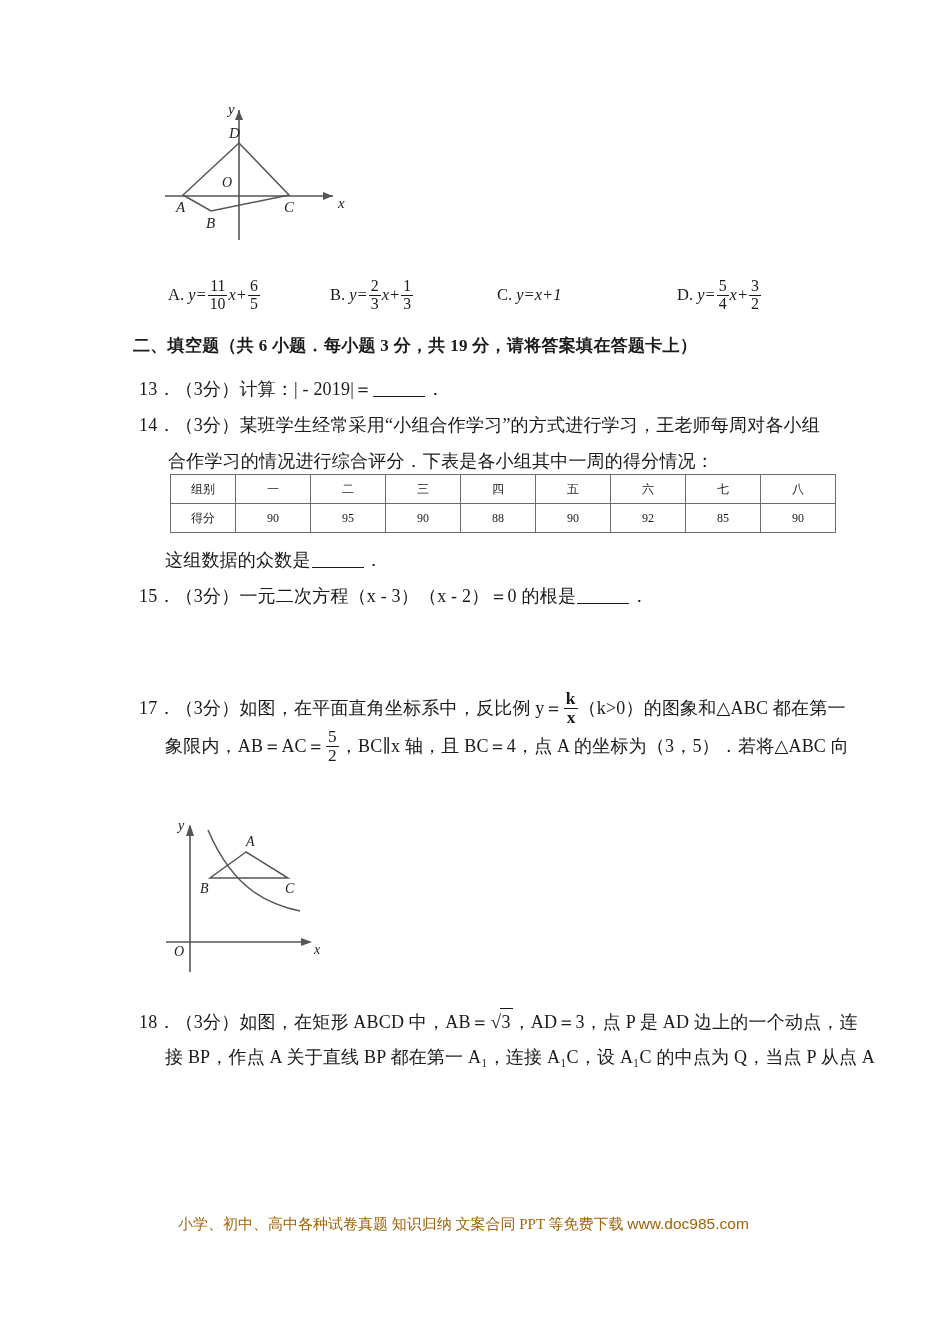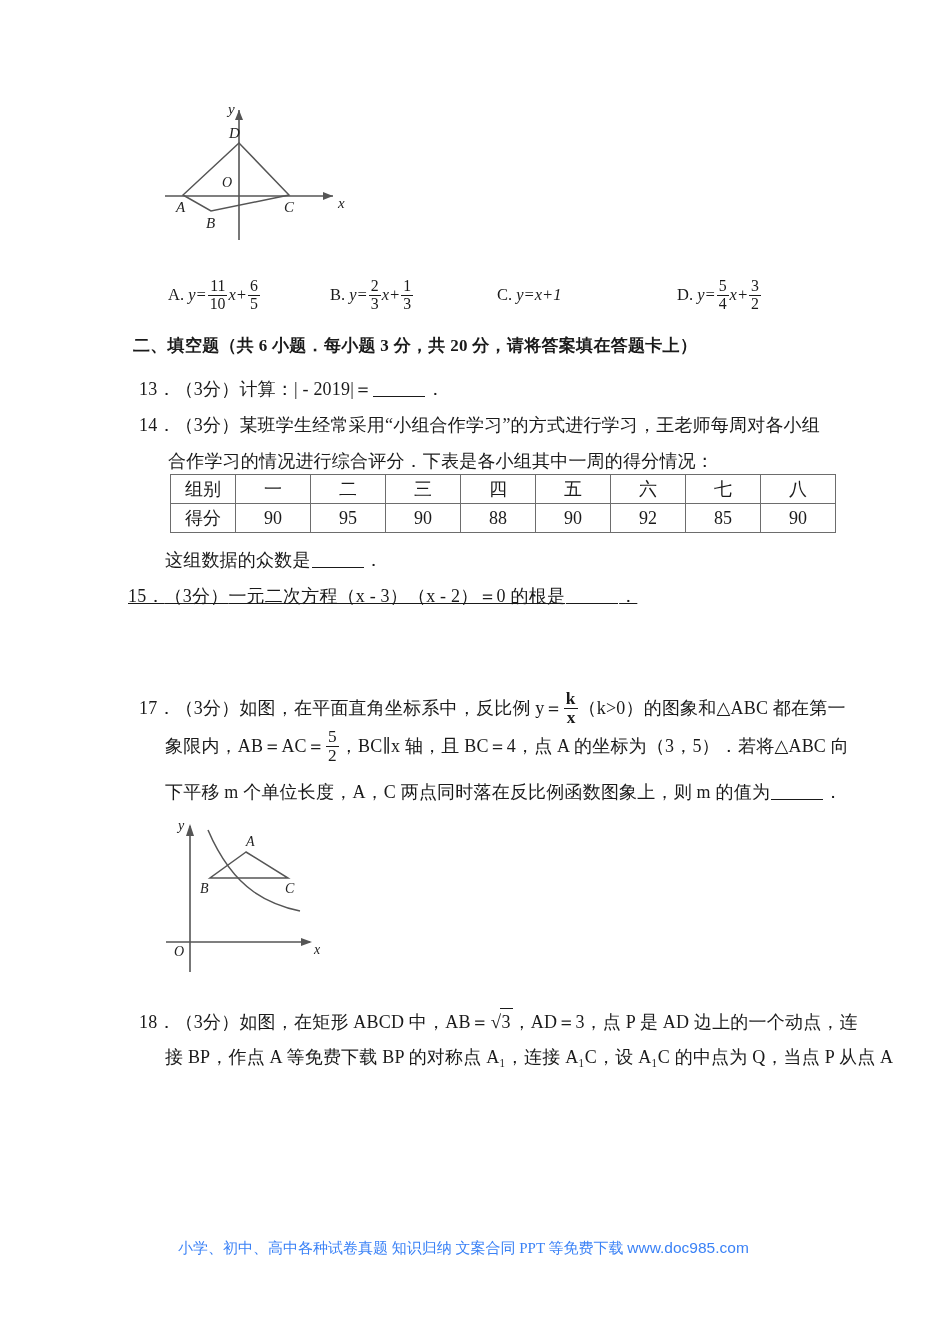--- a/index.html
+++ b/index.html
@@ -88,42 +88,41 @@
   .opt {
     position: absolute;
     font-size: 16.5px;
     white-space: nowrap;
   }
 
   
   .score-table {
     position: absolute;
     border-collapse: collapse;
-    font-size: 18px;
+    font-size: 12px;
   }
   .score-table td {
     border: 1px solid #6d6d6d;
     text-align: center;
     height: 28px;
     padding: 0 4px;
     font-family: "Liberation Serif", serif;
   }
   .score-table td.rowhead { width: 56px; }
   .score-table td.cell { width: 66px; }
 
   
   .figure { position: absolute; }
 
   
   .footer {
     position: absolute;
     font-size: 15px;
     white-space: nowrap;
-    color: #3b82f6;
-    margin-top: 24px;
+    color: #a16207;
   }
   .footer .url { font-family: "Liberation Sans", sans-serif; font-size: 15.5px; }
 </style>
 </head>
 <body>
 
 <div class="page">
 
   <div class="figure" style="left:155px; top:98px; width:210px; height:150px;">
     <svg width="210" height="150" viewBox="0 0 210 150">
@@ -159,21 +158,21 @@
   <div class="opt" style="left:497px; top:285px;">
     <span>C.</span>
     <span class="it">y=</span><span class="it">x+1</span>
   </div>
 
   <div class="opt" style="left:677px; top:278px;">
     <span>D.</span>
     <span class="it">y=</span><span class="frac"><span class="num">5</span><span class="den">4</span></span><span class="it">x+</span><span class="frac"><span class="num">3</span><span class="den">2</span></span>
   </div>
 
-  <div class="section-head" style="left:133px; top:334px;">二、填空题（共 6 小题．每小题 3 分，共 20 分，请将答案填在答题卡上）</div>
+  <div class="section-head" style="left:133px; top:334px;">二、填空题（共 6 小题．每小题 3 分，共 19 分，请将答案填在答题卡上）</div>
 
   <div class="qline" style="left:139px; top:376px;">
     <span>13．</span><span>（3分）</span><span>计算：| - 2019|＝</span><span class="blank-u"></span><span>．</span>
   </div>
 
   <div class="qline" style="left:139px; top:412px;">
     <span>14．</span><span>（3分）</span><span>某班学生经常采用“小组合作学习”的方式进行学习，王老师每周对各小组</span>
   </div>
   <div class="qline" style="left:168px; top:448px;">
     <span>合作学习的情况进行综合评分．下表是各小组其中一周的得分情况：</span>
@@ -203,36 +202,33 @@
         <td class="cell">85</td>
         <td class="cell">90</td>
       </tr>
     </tbody>
   </table>
 
   <div class="qline" style="left:165px; top:547px;text-align:center;">
     <span>这组数据的众数是</span><span class="blank-u"></span><span>．</span>
   </div>
 
-  <div class="qline" style="left:128px; top:583px;text-decoration:underline;">
+  <div class="qline" style="left:139px; top:583px;">
     <span>15．</span><span>（3分）</span><span>一元二次方程（x - 3）（x - 2）＝0 的根是</span><span class="blank-u"></span><span>．</span>
   </div>
 
 
   <div class="qline" style="left:139px; top:690px;">
     <span>17．</span><span>（3分）</span><span>如图，在平面直角坐标系中，反比例 y＝</span><span class="frac" style="font-weight:bold;"><span class="num">k</span><span class="den">x</span></span><span>（k&gt;0）的图象和△ABC 都在第一</span>
   </div>
 
   <div class="qline" style="left:165px; top:728px;">
     <span>象限内，AB＝AC＝</span><span class="frac"><span class="num">5</span><span class="den">2</span></span><span>，BC∥x 轴，且 BC＝4，点 A 的坐标为（3，5）．若将△ABC 向</span>
   </div>
 
-  <div class="qline" style="left:165px; top:779px;">
-    <span>下平移 m 个单位长度，A，C 两点同时落在反比例函数图象上，则 m 的值为</span><span class="blank-u"></span><span>．</span>
-  </div>
 
   <div class="figure" style="left:158px; top:812px; width:220px; height:170px;">
     <svg width="220" height="170" viewBox="0 0 220 170">
 
       <line x1="32" y1="160" x2="32" y2="14" stroke="#555" stroke-width="1.6"></line>
       <polygon points="32,12 28,24 36,24" fill="#555"></polygon>
 
       <line x1="8" y1="130" x2="152" y2="130" stroke="#555" stroke-width="1.6"></line>
       <polygon points="154,130 143,126 143,134" fill="#555"></polygon>
 
@@ -247,21 +243,21 @@
       <text x="156" y="142" font-family="Liberation Serif, serif" font-size="14" font-style="italic" fill="#222">x</text>
       <text x="20" y="18" font-family="Liberation Serif, serif" font-size="14" font-style="italic" fill="#222">y</text>
     </svg>
   </div>
 
   <div class="qline" style="left:139px; top:1008px;">
     <span>18．</span><span>（3分）</span><span>如图，在矩形 ABCD 中，AB＝</span><span class="sqrt"><span class="rad">√</span><span class="radicand">3</span></span><span>，AD＝3，点 P 是 AD 边上的一个动点，连</span>
   </div>
 
   <div class="qline" style="left:165px; top:1044px;">
-    <span>接 BP，作点 A 等免费下载 BP 的对称点 A₁，连接 A₁C，设 A₁C 的中点为 Q，当点 P 从点 A</span>
+    <span>接 BP，作点 A 关于直线 BP 都在第一 A₁，连接 A₁C，设 A₁C 的中点为 Q，当点 P 从点 A</span>
   </div>
 
 
   <div class="footer" style="left:178px; top:1215px;">
     <span>小学、初中、高中各种试卷真题 知识归纳 文案合同 PPT 等免费下载</span>
     <span class="url">www.doc985.com</span>
   </div>
 
 </div>
 

